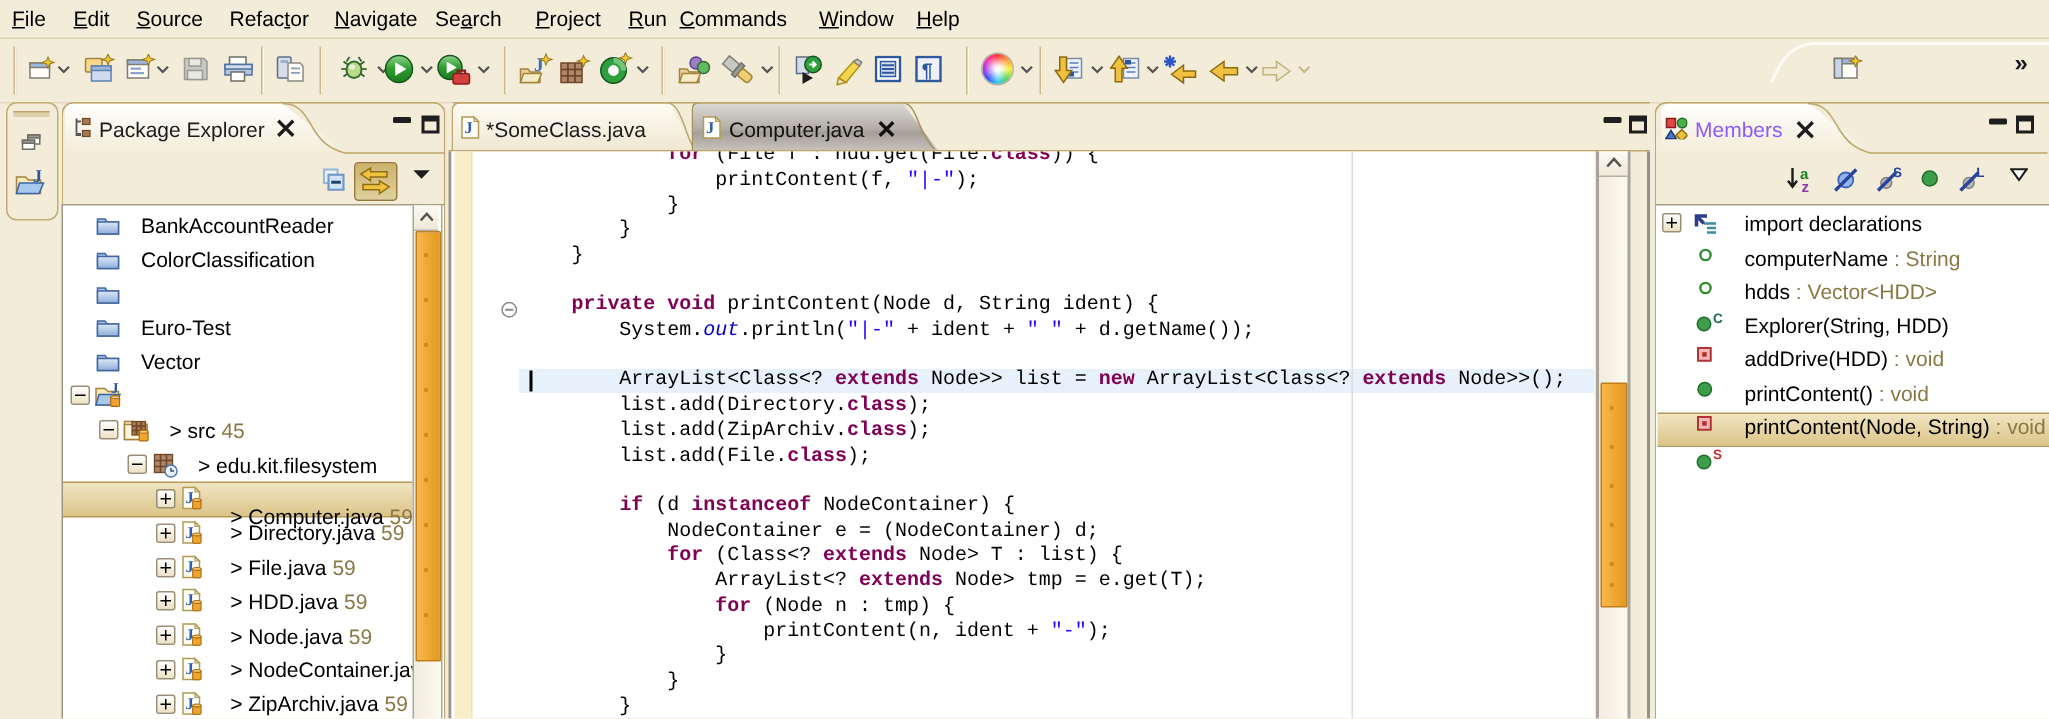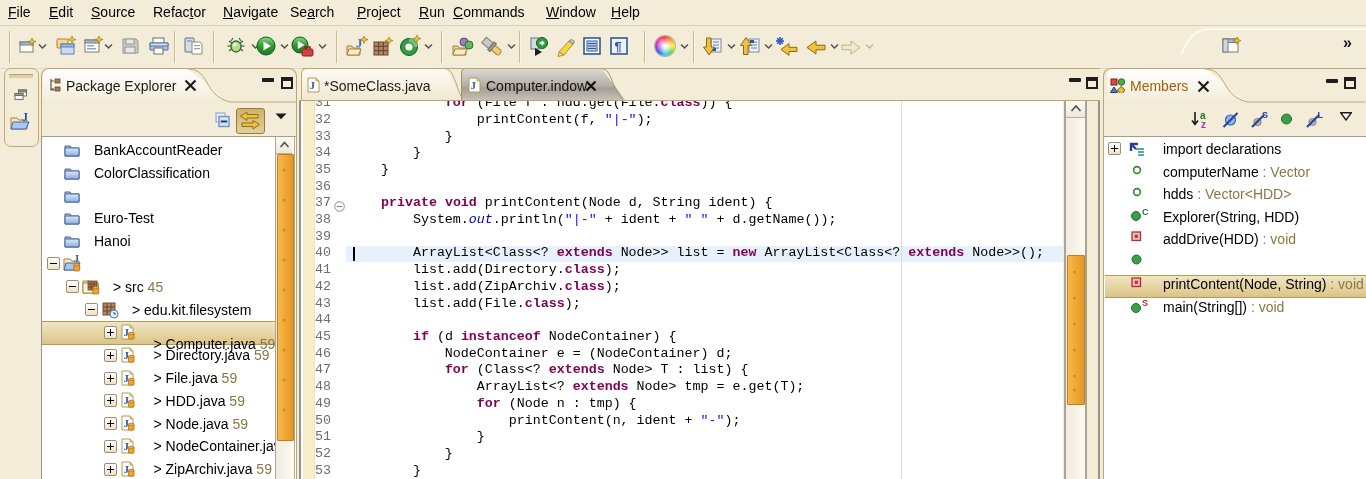--- a/index.html
+++ b/index.html
@@ -368,21 +368,21 @@
  <svg class="a" style="left:23px;top:51px" width="16" height="16">
       <use href="#bluefolder"></use>
     </svg>
  <svg class="a" style="left:23px;top:73px" width="16" height="16">
       <use href="#bluefolder"></use>
     </svg>
  <div class="trow" style="left:42px;top:70px">Euro-Test</div>
  <svg class="a" style="left:23px;top:96px" width="16" height="16">
       <use href="#bluefolder"></use>
     </svg>
- <div class="trow" style="left:42px;top:93px">Hanoi</div>
+ <div class="trow" style="left:42px;top:93px">Vector</div>
  <div class="eb" style="left:6px;top:120px">
       <i></i>
     </div>
  <svg class="a" style="left:22px;top:118px" width="20" height="18">
       <path d="M1 4 h6 l2 2 h7 v9 H1 z" fill="#f7e8b8" stroke="#a5833c"></path>
       <path d="M3 8 h14 l-3 7 H1 z" fill="#a8c8ee" stroke="#3c64a8"></path>
       <text x="11" y="7" font-family="Liberation Serif" font-size="10" font-weight="bold" fill="#2d55a5">J</text>
       <use href="#barrel" x="11" y="9" transform="scale(0.95)"></use>
     </svg>
  <div class="eb" style="left:25px;top:143px">
@@ -514,57 +514,34 @@
   </svg>
 <div class="a" style="left:324px;top:78px;font-size:14px;color:#1c1c1c">*SomeClass.java</div>
 
 <div class="a" style="left:462px;top:69px;width:163px;height:31px;background:linear-gradient(180deg,#dcd9d5 0%,#b2ada5 55%,#a39e96 62%,#c6c2bb 100%);clip-path:polygon(0 0,4px 0,140px 0,163px 100%,0 100%)"></div>
 <svg class="a" style="left:461px;top:68px" width="168" height="32">
     <path d="M0.5 32 V5 C0.5 2 2 0.5 5 0.5 H140 C147 0.5 149 8 152 15 C155 22 158 28 162 31.5" fill="none" stroke="#a5925e"></path>
   </svg>
 <svg class="a" style="left:467px;top:77px" width="17" height="16">
     <use href="#jfile"></use>
   </svg>
-<div class="a" style="left:486px;top:78px;font-size:14px;color:#111">Computer.indow</div>
+<div class="a" style="left:486px;top:78px;font-size:14px;color:#111">Computer.java</div>
 <svg class="a" style="left:584px;top:79px" width="14" height="14">
     <path d="M2.5 2.5 L11.5 11.5 M11.5 2.5 L2.5 11.5" stroke="#111" stroke-width="2.2"></path>
   </svg>
 <div class="a" style="left:299px;top:100px;width:801px;height:1px;background:#bda76c"></div>
 <div class="a" style="left:302px;top:68px;width:798px;height:1px;background:#bda76c"></div>
 <div class="minb" style="left:1069px;top:78px"></div>
 <div class="maxb" style="left:1086px;top:77px"></div>
 
 <div class="a" style="left:299px;top:101px;width:2px;height:378px;background:#97928a"></div>
 <div class="a" style="left:1098px;top:101px;width:2px;height:378px;background:#97928a"></div>
 <div id="edbody" class="a" style="left:301px;top:100.5px;width:762px;height:378.5px;background:#fff;overflow:hidden">
   <div class="a" style="left:2px;top:0;width:10.5px;height:378.5px;background:#f8eec9;border-right:1px solid #f0e3bb"></div>
   <div class="a" style="left:45px;top:145.1px;width:717px;height:16.7px;background:#e7f1fb"></div>
-  <pre class="a" style="left:0;top:-5.35px;width:30px;text-align:right;color:#6e6e6e">31
-32
-33
-34
-35
-36
-37
-38
-39
-40
-41
-42
-43
-44
-45
-46
-47
-48
-49
-50
-51
-52
-53</pre>
   <svg class="a" style="left:33px;top:100.6px" width="12" height="12">
       <circle cx="5.5" cy="5.5" r="4.8" fill="#fff" stroke="#8a8a8a"></circle>
       <line x1="2.8" y1="5.5" x2="8.2" y2="5.5" stroke="#8a8a8a" stroke-width="1.2"></line>
     </svg>
   <div class="a" style="left:52px;top:146.5px;width:2px;height:14px;background:#000"></div>
   <pre class="a" style="left:48px;top:-5.35px">            <span class="k">for</span> (File f : hdd.get(File.<span class="k">class</span>)) {
                 printContent(f, <span class="s">"|-"</span>);
             }
         }
     }
@@ -610,21 +587,21 @@
 <div class="a" style="left:1107px;top:69px;width:140px;height:33px;background:linear-gradient(180deg,#fffffe,#f3ecd8);clip-path:polygon(0 0,99px 0,140px 100%,0 100%);border-radius:6px 0 0 0"></div>
 <svg class="a" style="left:1106px;top:68px" width="260" height="35">
     <path d="M99 1 C112 1 115 10 120 18 C125 26 130 31 141 34 H259" fill="none" stroke="#bda76c"></path>
   </svg>
 <svg class="a" style="left:1110px;top:78px" width="15" height="15">
     <rect x="1" y="1" width="6" height="6" fill="#e04848" stroke="#8c1c1c"></rect>
     <circle cx="11.5" cy="4" r="3.2" fill="#4ab04a" stroke="#1e6e2a"></circle>
     <path d="M4 9 L7.5 14.5 H0.5 Z" fill="#4d79c4" stroke="#1c3c74"></path>
     <rect x="8.5" y="9.5" width="5.4" height="5.4" fill="#f0c23c" stroke="#8c6e14" transform="rotate(45 11.2 12.2)"></rect>
   </svg>
-<div class="a" style="left:1130px;top:78px;font-size:14px;color:#a16207">Members</div>
+<div class="a" style="left:1130px;top:78px;font-size:14px;color:#8b5cf6">Members</div>
 <svg class="a" style="left:1197px;top:80px" width="13" height="13">
     <path d="M1.5 1.5 L11.5 11.5 M11.5 1.5 L1.5 11.5" stroke="#1c1c1c" stroke-width="2.2"></path>
   </svg>
 <div class="minb" style="left:1326px;top:79px"></div>
 <div class="maxb" style="left:1344px;top:77px"></div>
 
 <svg class="a" style="left:1191px;top:110px" width="20" height="19">
     <path d="M4 2 v12 m-3 -3.5 l3 4 l3 -4" fill="none" stroke="#1c1c1c" stroke-width="1.6"></path>
     <text x="9" y="9" font-size="10" font-weight="bold" fill="#1e7a1e">a</text>
     <text x="10" y="18" font-size="10" font-weight="bold" fill="#8b3ab0">z</text>
@@ -663,41 +640,41 @@
       <g stroke="#3c8c9c" stroke-width="1.6">
         <line x1="8" y1="8" x2="16" y2="8"></line>
         <line x1="10" y1="11" x2="16" y2="11"></line>
         <line x1="10" y1="14" x2="16" y2="14"></line>
       </g>
     </svg>
  <div class="trow" style="left:48px;top:1px">import declarations</div>
  <svg class="a" style="left:28px;top:27px" width="12" height="12">
       <circle cx="5" cy="6" r="3.4" fill="#fff" stroke="#2d8c2d" stroke-width="1.6"></circle>
     </svg>
- <div class="trow" style="left:48px;top:23.5px">computerName<span class="dec"> : Vector</span></div>
+ <div class="trow" style="left:48px;top:23.5px">computerName<span class="dec"> : String</span></div>
  <svg class="a" style="left:28px;top:49px" width="12" height="12">
       <circle cx="5" cy="6" r="3.4" fill="#fff" stroke="#2d8c2d" stroke-width="1.6"></circle>
     </svg>
  <div class="trow" style="left:48px;top:46px">hdds<span class="dec"> : Vector&lt;HDD&gt;</span></div>
  <svg class="a" style="left:26px;top:70px" width="20" height="16">
       <circle cx="6" cy="9" r="4.5" fill="#3c9e4a" stroke="#1e6e2a"></circle>
       <text x="12" y="8" font-size="9" font-weight="bold" fill="#1e6e4a">C</text>
     </svg>
  <div class="trow" style="left:48px;top:68.5px">Explorer(String, HDD)</div>
  <svg class="a" style="left:27px;top:94px" width="12" height="12">
       <rect x="1" y="1" width="8.5" height="8.5" fill="#f4b8b8" stroke="#b03030" stroke-width="1.3"></rect>
       <rect x="3.8" y="3.8" width="3" height="3" fill="#b03030"></rect>
     </svg>
  <div class="trow" style="left:48px;top:91px">addDrive(HDD)<span class="dec"> : void</span></div>
  <svg class="a" style="left:27px;top:117px" width="12" height="12">
       <circle cx="5.5" cy="5.5" r="4.5" fill="#3c9e4a" stroke="#1e6e2a"></circle>
     </svg>
+ <div class="trow" style="left:48px;top:113.5px">printContent()<span class="dec"> : void</span></div>
  <svg class="a" style="left:27px;top:140px" width="12" height="12">
       <rect x="1" y="1" width="8.5" height="8.5" fill="#f4b8b8" stroke="#b03030" stroke-width="1.3"></rect>
       <rect x="3.8" y="3.8" width="3" height="3" fill="#b03030"></rect>
     </svg>
  <div class="trow" style="left:48px;top:136px">printContent(Node, String)<span class="dec"> : void</span></div>
  <svg class="a" style="left:25px;top:161px" width="22" height="16">
       <circle cx="7" cy="10" r="4.5" fill="#3c9e4a" stroke="#1e6e2a"></circle>
       <text x="13" y="8" font-size="9" font-weight="bold" fill="#c03030">S</text>
     </svg>
- <div class="trow" style="left:48px;top:158.5px">main(String[])<span class="dec"> : void</span></div>
 </div>
 
 </body></html>

